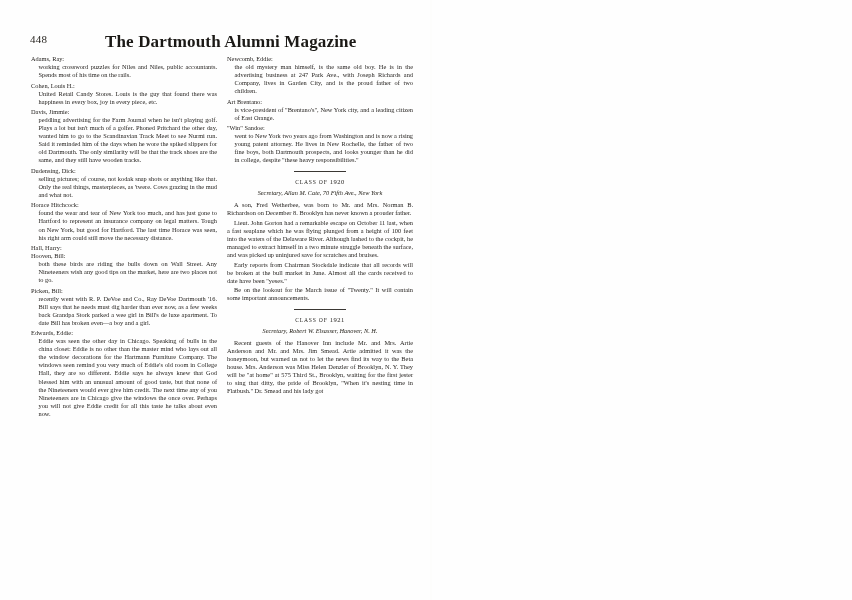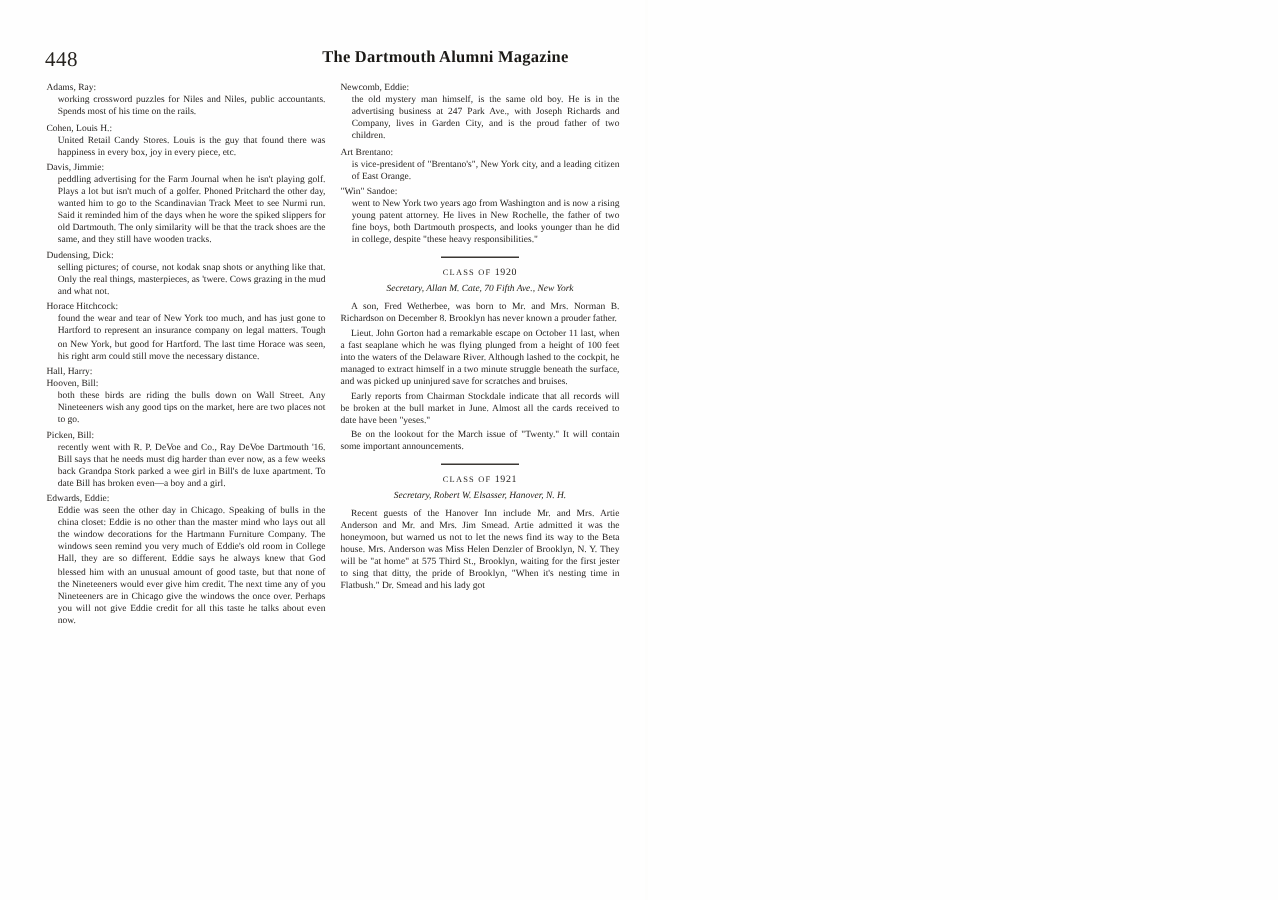--- a/index.html
+++ b/index.html
@@ -11,25 +11,25 @@
   }
   .page{position:relative;width:852px;height:600px;background:#fdfdfc;}
 
   
   .sheet-left{
     position:absolute;left:0;top:0;width:430px;height:600px;
     background:#fefefe;
   }
   .folio{
     position:absolute;left:30px;top:33px;
-    font-size:14px;letter-spacing:.3px;color:#26231f;
+    font-size:11px;letter-spacing:.3px;color:#26231f;
   }
   .masthead{
-    position:absolute;left:119px;top:32px;width:260px;
-    text-align:right;font-weight:bold;font-size:11px;
+    position:absolute;left:105px;top:32px;width:260px;
+    text-align:left;font-weight:bold;font-size:17px;
     letter-spacing:.15px;color:#1b1916;
   }
 
   .col{
     position:absolute;top:55px;width:186px;
     font-size:6.35px;line-height:8.05px;
     text-align:justify;text-justify:inter-word;
     color:#262320;
     -webkit-hyphens:none;hyphens:none;
   }

